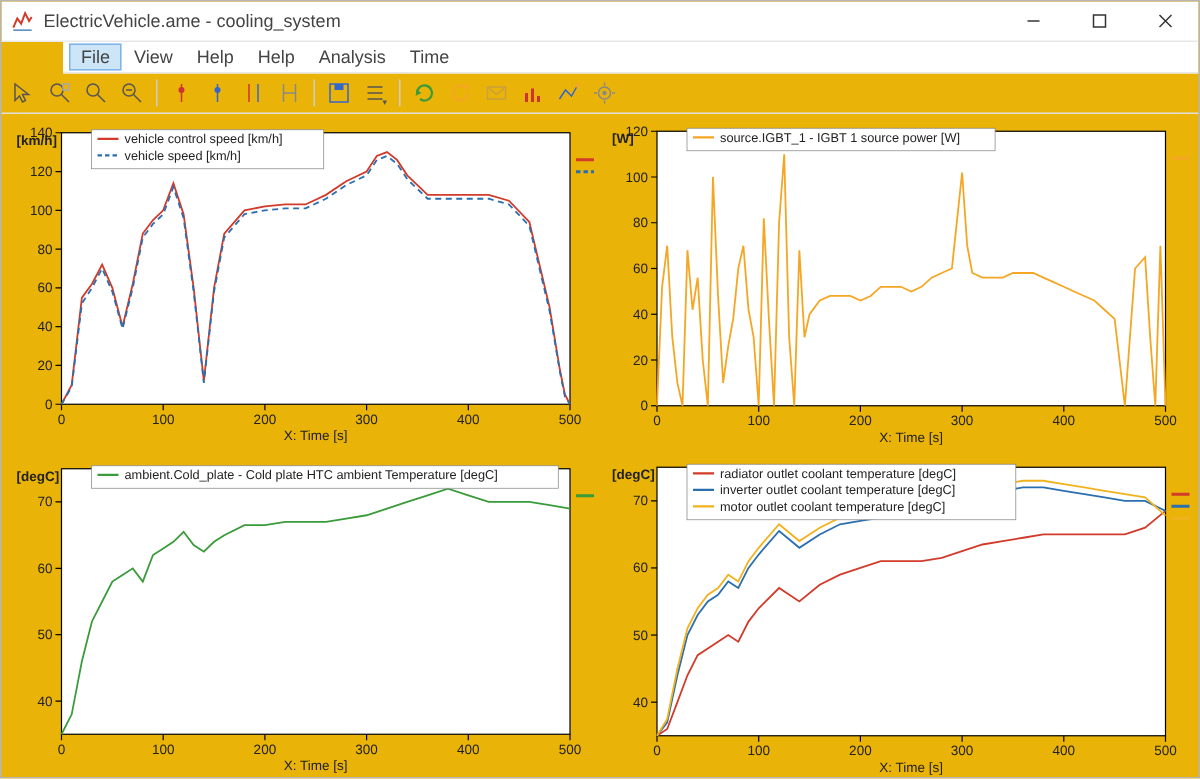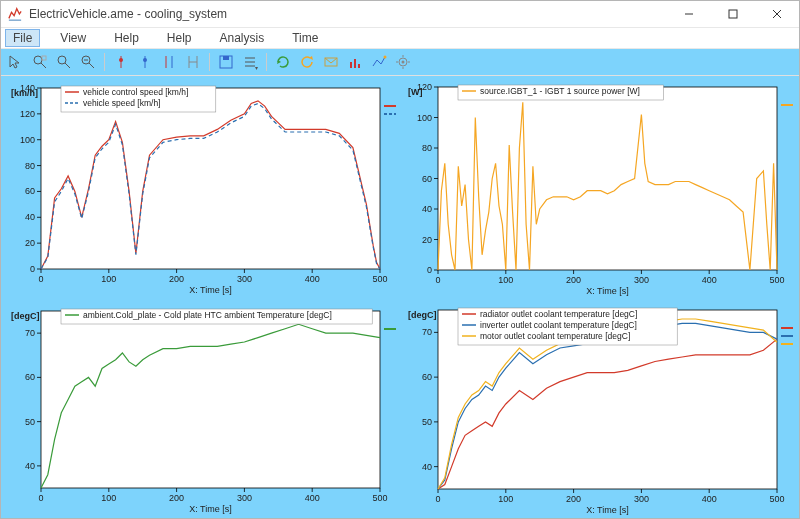--- a/index.html
+++ b/index.html
@@ -1,22 +1,22 @@
 <!DOCTYPE html>
 <html><head>
 <meta charset="utf-8">
 <style>
   html,body{margin:0;padding:0;font-family:"Segoe UI",Tahoma,sans-serif;font-size:11px;color:#333;background:#fff;}
-  .window{width:800px;height:519px;background:#7dd3fc;border:1px solid #b5b5b5;box-sizing:border-box;display:flex;flex-direction:column;overflow:hidden;}
+  .window{width:800px;height:519px;background:#eab308;border:1px solid #b5b5b5;box-sizing:border-box;display:flex;flex-direction:column;overflow:hidden;}
   .titlebar{height:26px;background:#fff;display:flex;align-items:center;border-bottom:1px solid #e8e8e8;}
   .titlebar .icon{width:16px;height:16px;margin:0 6px;display:inline-flex;align-items:center;justify-content:center;}
   .titlebar .icon svg{width:14px;height:14px;}
   .titlebar .title{flex:1;font-size:12px;color:#444;}
   .winbtn{width:44px;height:26px;display:flex;align-items:center;justify-content:center;}
-  .menubar{height:20px;display:flex;align-items:center;padding:0 4px;background:#fff;border-bottom:1px solid #e8e8e8;gap:12px;}
+  .menubar{height:20px;display:flex;align-items:center;padding:0 4px;background:#fff;border-bottom:1px solid #e8e8e8;gap:0;margin-left:41px;}
   .menuitem{padding:2px 8px;font-size:12px;color:#444;}
   .menuitem.active{background:#cde6f7;border:1px solid #7eb4ea;padding:1px 7px;}
   .toolbar{height:26px;display:flex;align-items:center;padding:0 4px;border-bottom:1px solid #e0e0e0;gap:2px;}
   .tbtn{width:22px;height:22px;display:flex;align-items:center;justify-content:center;border-radius:2px;}
   .tsep{width:1px;height:18px;background:#ccc;margin:0 3px;}
   .tbtn svg{width:16px;height:16px;}
   .plots{flex:1;display:grid;grid-template-columns:1fr 1fr;grid-template-rows:1fr 1fr;padding:4px;gap:4px;overflow:hidden;}
   .chart{position:relative;border:none;}
   .chart svg{width:100%;height:100%;}
   .axis text{font-size:9px;fill:#222;}

